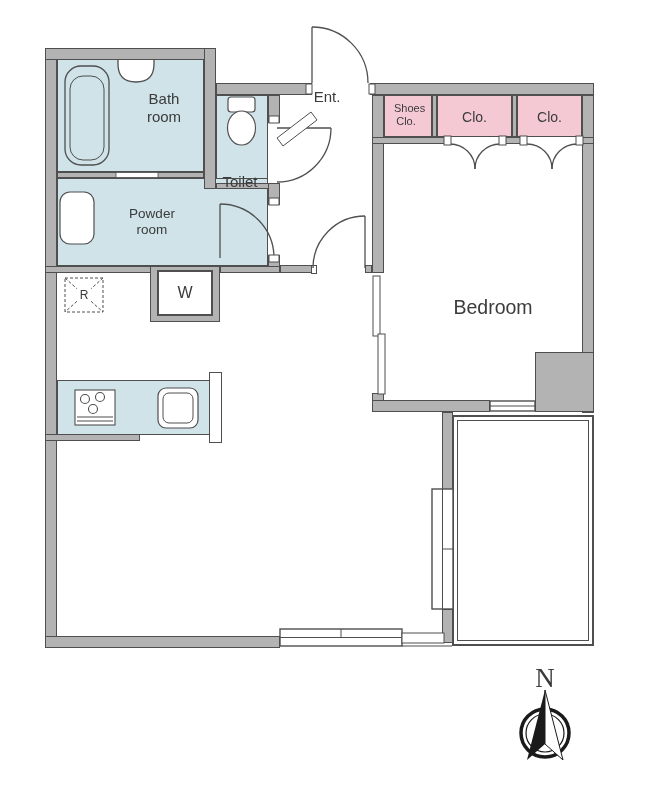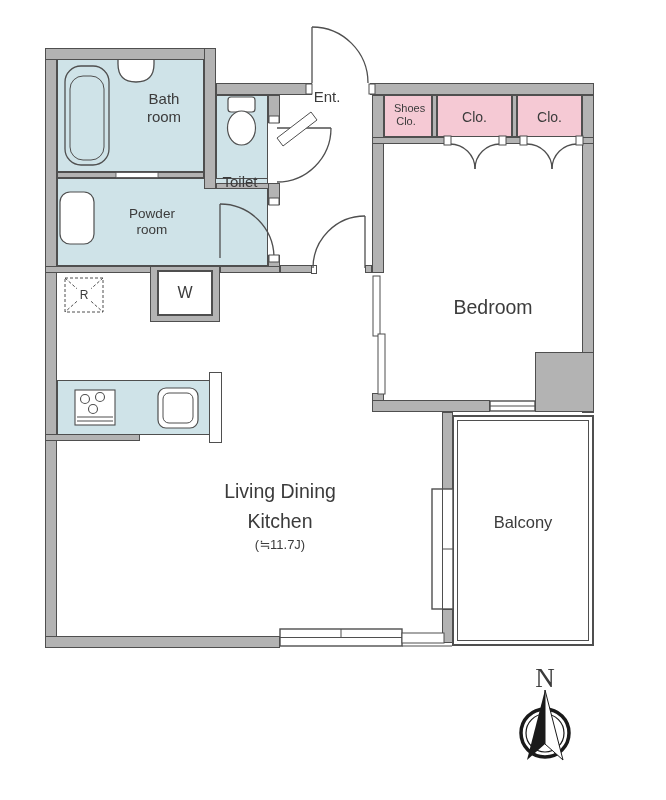--- a/index.html
+++ b/index.html
@@ -185,20 +185,17 @@
   </svg>
 
   <div class="lbl" style="left:140px;top:90px;width:48px;font-size:15px;">Bath room</div>
   <div class="lbl" style="left:202px;top:159px;width:76px;font-size:15px;margin-top:14px;">Toilet</div>
   <div class="lbl" style="left:122px;top:206px;width:60px;font-size:13.5px;">Powder room</div>
   <div class="lbl" style="left:287px;top:88px;width:80px;font-size:15px;">Ent.</div>
   <div class="lbl" style="left:394px;top:102px;width:24px;font-size:11px;line-height:1.15;">Shoes Clo.</div>
   <div class="lbl" style="left:437px;top:109px;width:75px;font-size:14px;">Clo.</div>
   <div class="lbl" style="left:517px;top:109px;width:65px;font-size:14px;">Clo.</div>
   <div class="lbl" style="left:418px;top:258px;width:150px;font-size:19.5px;margin-top:38px;">Bedroom</div>
-  <div class="lbl" style="left:205px;top:476px;width:150px;font-size:19.5px;line-height:1.55;">Living Dining Kitchen</div>
-  <div class="lbl" style="left:205px;top:537px;width:150px;font-size:13px;">(≒11.7J)</div>
-  <div class="lbl" style="left:452px;top:512px;width:142px;font-size:16.5px;">Balcony</div>
   <div class="lbl" style="left:157px;top:283px;width:56px;font-size:16px;">W</div>
   <div class="lbl" style="left:74px;top:288px;width:20px;font-size:12px;">R</div>
   <div class="lbl" style="left:523px;top:662px;width:44px;font-size:27px;font-family:'Liberation Serif','DejaVu Serif',serif;">N</div>
 
 </div>
 
 </body></html>

